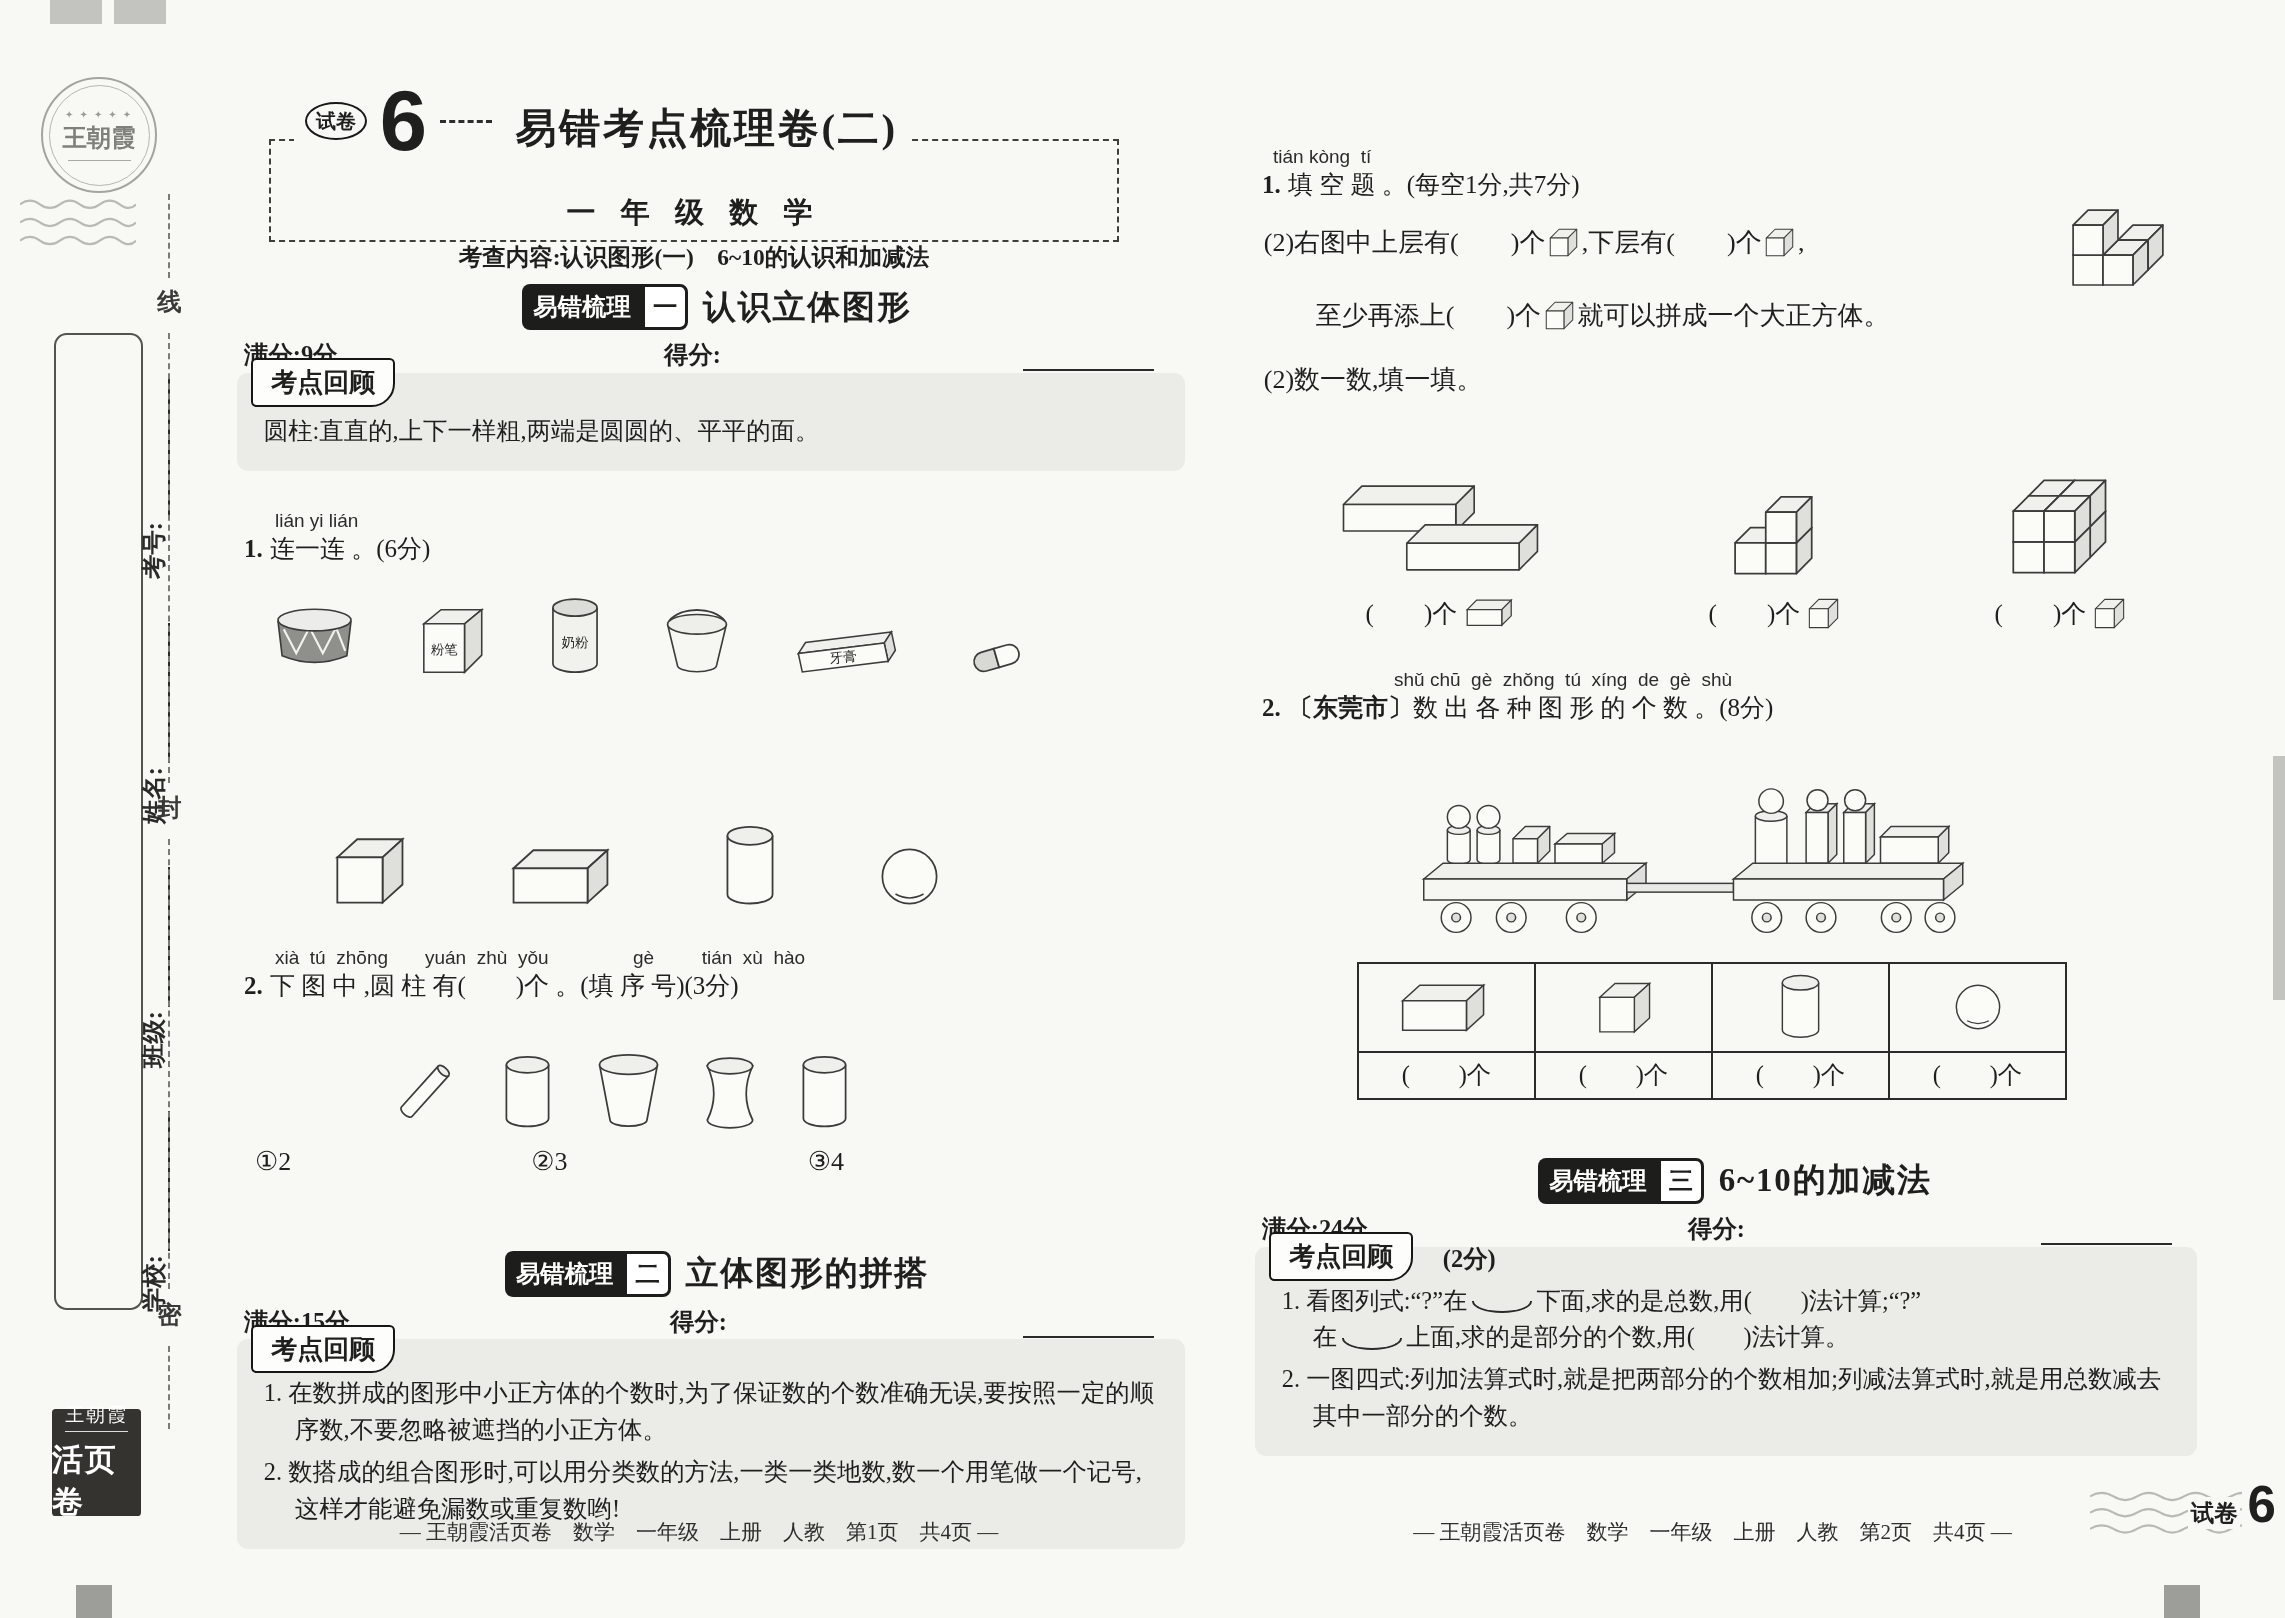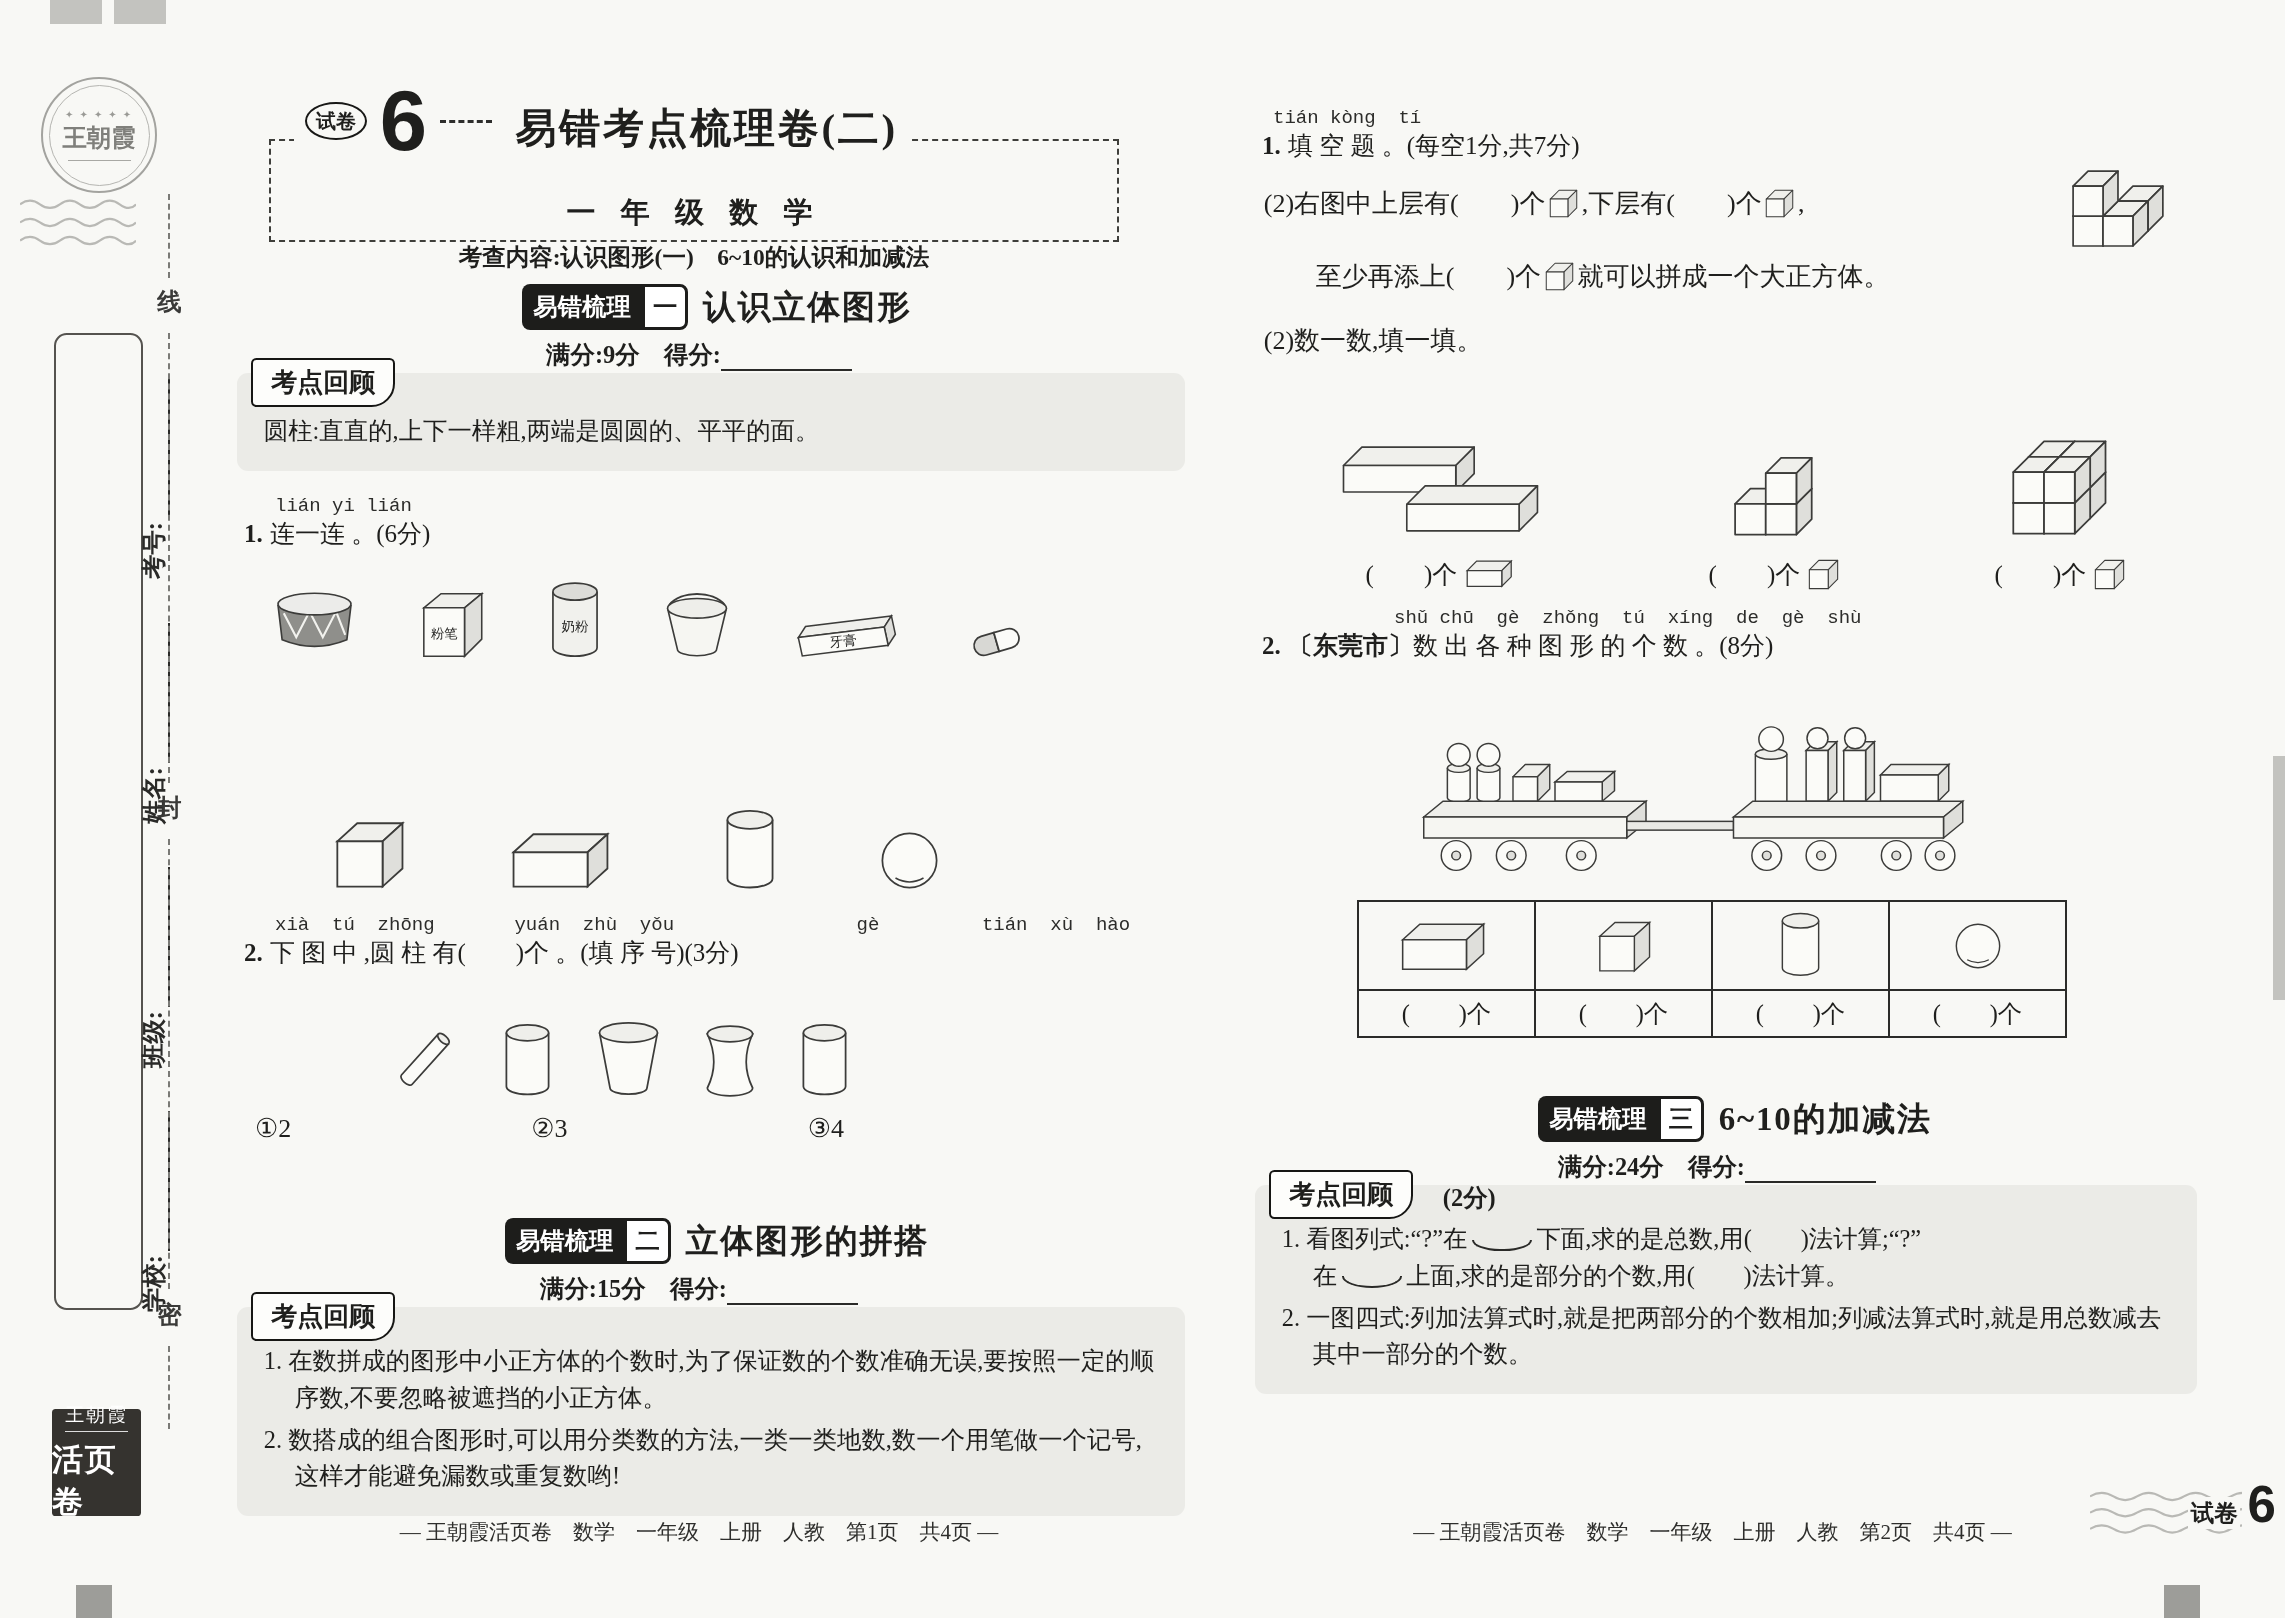--- a/index.html
+++ b/index.html
@@ -80,36 +80,36 @@
 
   
   .section-heading { display:flex; justify-content:center; align-items:center; margin-top:31px; }
   .badge-wrap { display:flex; align-items:stretch; }
   .sec-badge { background:#1d1d1b; color:#fff; font-weight:bold; font-size:24.4px;
     padding:7px 11px; border-radius:8.1px 0 0 8.1px; display:flex; align-items:center; }
   .sec-index { border:3.2px solid #1d1d1b; background:#fff; font-weight:bold; font-size:24.4px;
     padding:0 8.1px; border-radius:0 8.1px 8.1px 0; display:flex; align-items:center; }
   .sec-title { font-size:33px; font-weight:bold; margin-left:14.5px; letter-spacing:1.8px; }
 
-  .score-line { display:flex; justify-content:center; align-items:flex-end;
+  .score-line { display:flex; justify-content:space-between; align-items:flex-end;
     padding-right:36px; margin-top:9px; font-size:24.4px; font-weight:bold; white-space:pre; }
   .score-line .blank-line { width:131px; }
 
   
   .review-box { position:relative; background:#ebebe7; border-radius:11px;
     margin:1.8px 5.4px 0 -7.2px; padding:36px 23.5px 16.3px 27px; font-size:24.4px; line-height:1.5; }
   .review-tab { position:absolute; top:-14.5px; left:14.5px; background:#fdfdfb;
     border:2.7px solid #161614; border-radius:5.4px 5.4px 23.5px 5.4px;
     padding:2.7px 18px; font-size:26px; font-weight:bold; }
   .review-tab-suffix { position:absolute; top:-5.4px; left:188px; font-size:24.4px; font-weight:bold; }
   .review-line { text-indent:-31px; padding-left:31px; margin-bottom:5.4px; }
 
   
-  .pinyin { font-family:Liberation Mono, monospace; font-size:19px; color:#2c2c2a;
-    white-space:pre; margin-left:31px; }
+  .pinyin { font-family:Liberation Sans, sans-serif; font-size:19px; color:#2c2c2a;
+    white-space:pre; margin-left:31px;margin-top:39px; }
   .q-line { font-size:25px; line-height:1.38; }
   .q-no { font-weight:bold; margin-right:7.2px; }
   .q-tag { font-weight:bold; }
 
   .objects-row { display:flex; justify-content:space-between; align-items:flex-end;
     margin:11px 0 0 27px; width:760px; height:101px; }
   .shapes-row { display:flex; justify-content:space-between; align-items:flex-end;
     margin:128px 0 0 86px; width:611px; height:101px; }
   .figs-row { display:flex; justify-content:space-between; align-items:flex-end;
     margin:9px 0 0 145px; width:461px; height:119px; }

